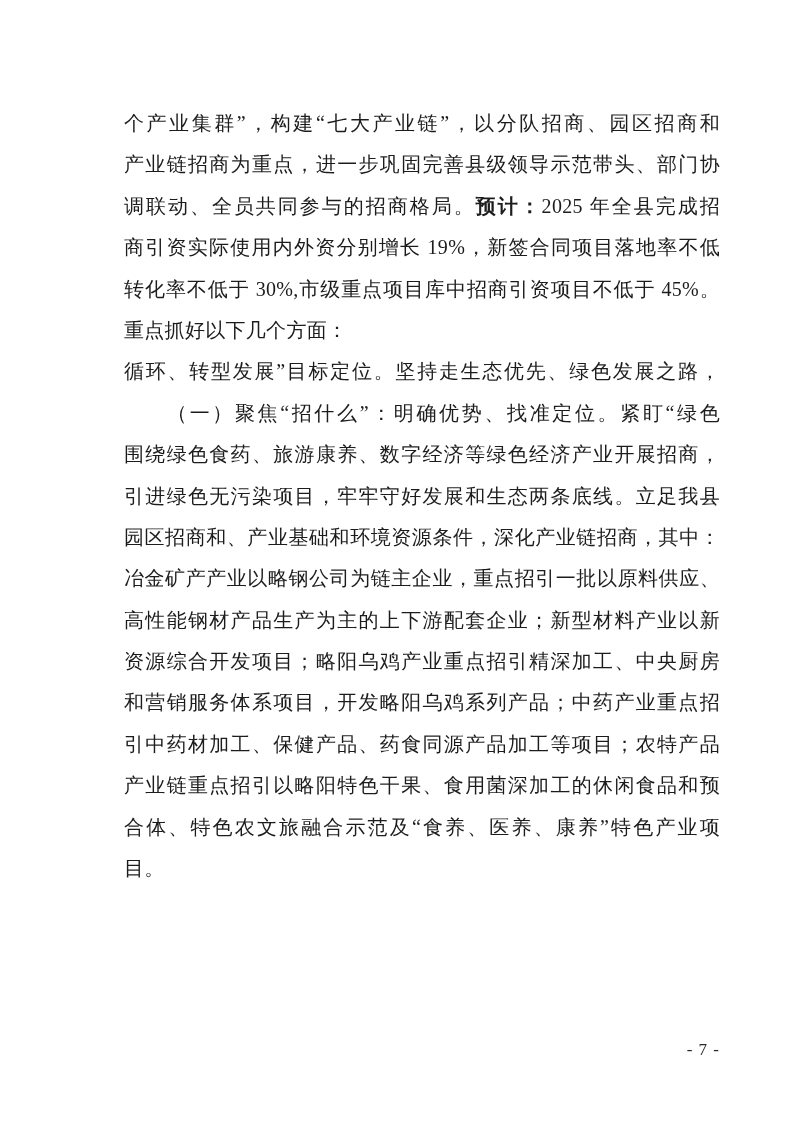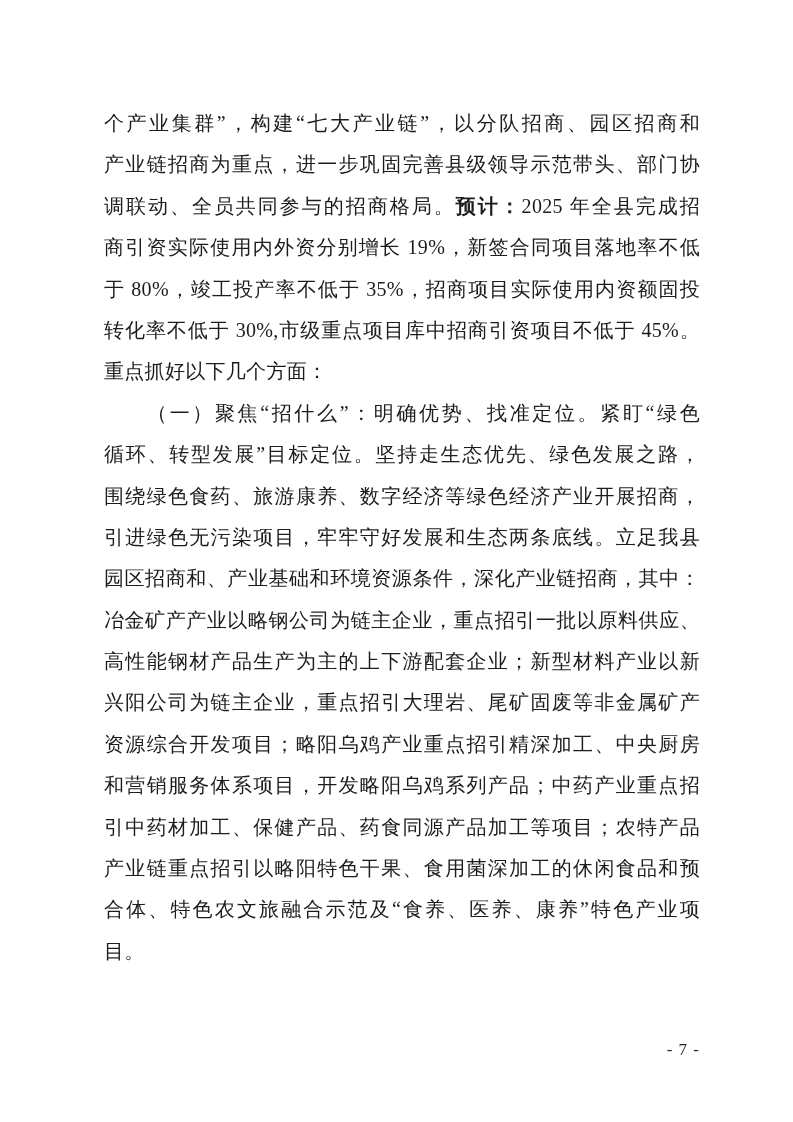--- a/index.html
+++ b/index.html
@@ -10,20 +10,21 @@
     background: #ffffff;
     font-family: "Liberation Serif", serif;
     color: #1c1c1c;
   }
   .page {
     position: relative;
     width: 722px;
     height: 1122px;
     background: #ffffff;
     overflow: hidden;
+    margin-left: 20px;
   }
   .text-block {
     position: absolute;
     left: 104px;
     top: 103px;
     width: 596px;
   }
   .line {
     font-size: 20px;
     height: 41.4px;
@@ -59,31 +60,29 @@
 </style>
 </head>
 <body>
 
 <div class="page">
   <div class="text-block" id="text-block">
       <div class="line"><span class="run-body">个产业集群”，构建“七大产业链”，以分队招商、园区招商和</span></div>
       <div class="line"><span class="run-body">产业链招商为重点，进一步巩固完善县级领导示范带头、部门协</span></div>
       <div class="line"><span class="run-body">调联动、全员共同参与的招商格局。</span><span class="run-bold">预计：</span><span class="run-body">2025 年全县完成招</span></div>
       <div class="line"><span class="run-body">商引资实际使用内外资分别增长 19%，新签合同项目落地率不低</span></div>
-      <div class="line"><span class="run-body">于 80%，竣工投产率不低于 35%，招商项目实际使用内资额固投</span></div>
       <div class="line"><span class="run-body">转化率不低于 30%,市级重点项目库中招商引资项目不低于 45%。</span></div>
       <div class="line last"><span class="run-body">重点抓好以下几个方面：</span></div>
+      <div class="line"><span class="run-body">循环、转型发展”目标定位。坚持走生态优先、绿色发展之路，</span></div>
       <div class="line indent"><span class="run-kai">（一）聚焦“招什么”：明确优势、找准定位。</span><span class="run-body">紧盯“绿色</span></div>
-      <div class="line"><span class="run-body">循环、转型发展”目标定位。坚持走生态优先、绿色发展之路，</span></div>
       <div class="line"><span class="run-body">围绕绿色食药、旅游康养、数字经济等绿色经济产业开展招商，</span></div>
       <div class="line"><span class="run-body">引进绿色无污染项目，牢牢守好发展和生态两条底线。立足我县</span></div>
       <div class="line"><span class="run-body">园区招商和、产业基础和环境资源条件，深化产业链招商，其中：</span></div>
       <div class="line"><span class="run-body">冶金矿产产业以略钢公司为链主企业，重点招引一批以原料供应、</span></div>
       <div class="line"><span class="run-body">高性能钢材产品生产为主的上下游配套企业；新型材料产业以新</span></div>
-      <div class="line"><span class="run-body">兴阳公司为链主企业，重点招引大理岩、尾矿固废等非金属矿产</span></div>
       <div class="line"><span class="run-body">资源综合开发项目；略阳乌鸡产业重点招引精深加工、中央厨房</span></div>
       <div class="line"><span class="run-body">和营销服务体系项目，开发略阳乌鸡系列产品；中药产业重点招</span></div>
       <div class="line"><span class="run-body">引中药材加工、保健产品、药食同源产品加工等项目；农特产品</span></div>
       <div class="line"><span class="run-body">产业链重点招引以略阳特色干果、食用菌深加工的休闲食品和预</span></div>
       <div class="line"><span class="run-body">合体、特色农文旅融合示范及“食养、医养、康养”特色产业项</span></div>
       <div class="line last"><span class="run-body">目。</span></div>
     </div>
   <div class="page-number">- 7 -</div>
 </div>
 

